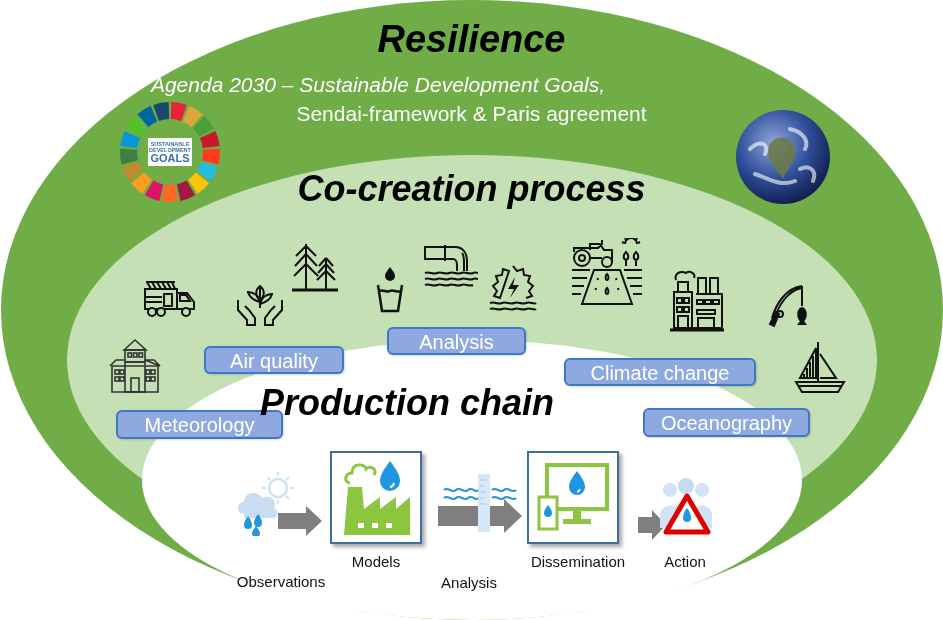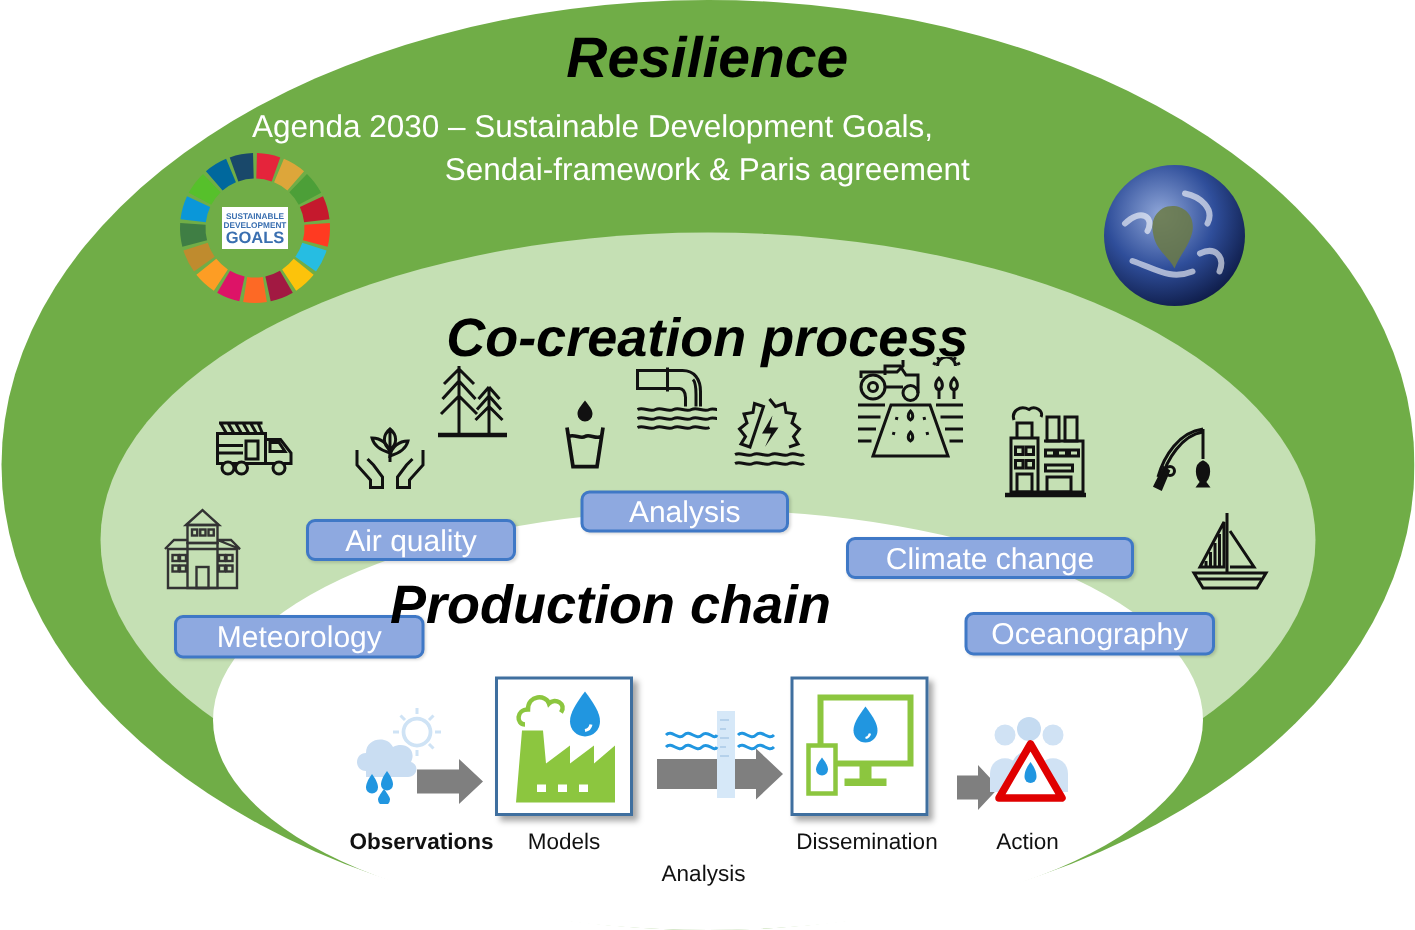--- a/index.html
+++ b/index.html
@@ -21,21 +21,21 @@
 </head>
 <body>
 
 <svg class="layer" width="943" height="620">
   <ellipse cx="472" cy="310" rx="471" ry="310" fill="#70ad47"></ellipse>
   <ellipse cx="472" cy="360" rx="405" ry="205" fill="#c5e0b4"></ellipse>
   <ellipse cx="472" cy="480" rx="330" ry="140" fill="#ffffff"></ellipse>
 </svg>
 
 <div class="title" style="left:0; width:943px; top:18px; font-size:38px;">Resilience</div>
-<div class="subtitle" style="left:17px; width:756px; top:70px;">Agenda 2030 – Sustainable Development Goals,</div>
+<div class="subtitle" style="left:0; width:756px; top:70px;font-style:italic;">Agenda 2030 – Sustainable Development Goals,</div>
 <div class="subtitle" style="left:0; width:943px; top:99px;">Sendai-framework &amp; Paris agreement</div>
 
 <svg class="icon" width="104" height="104" viewBox="-52 -52 104 104" style="left:118px; top:100px;" id="sdg-wheel">
     <path d="M-11.1113838113097,-31.07309366313185 L-16.83543001713591,-47.08044494413917 A50 50 0 0 1 -1.3088474153936742,-49.98286624877786 L-0.863839294159825,-32.98869172419339 A33 33 0 0 0 -11.1113838113097,-31.07309366313185 Z" fill="#19486a"></path>
     <path d="M-21.585952962758633,-24.960902120908447 L-32.70598933751308,-37.819548668043105 A50 50 0 0 1 -19.276357751900385,-46.13482450189607 L-12.722396116254254,-30.448984171251407 A33 33 0 0 0 -21.585952962758633,-24.960902120908447 Z" fill="#00689d"></path>
     <path d="M-29.145219554692495,-15.477602434123003 L-44.1594235677159,-23.45091277897425 A50 50 0 0 1 -34.64048916002733,-36.05601906414558 L-22.862722845618034,-23.796972582336082 A33 33 0 0 0 -29.145219554692495,-15.477602434123003 Z" fill="#56c02b"></path>
     <path d="M-32.768262746528464,-3.90396677425343 L-49.64888294928556,-5.915101173111258 A50 50 0 0 1 -45.32623055751578,-21.10764845848355 L-29.915312167960415,-13.931047982599143 A33 33 0 0 0 -32.768262746528464,-3.90396677425343 Z" fill="#0a97d9"></path>
     <path d="M-31.965770479233697,8.196921231105708 L-48.43298557459651,12.419577622887438 A50 50 0 0 1 -49.89041335689786,-3.30857296698551 L-32.92767281555259,-2.1836581582104366 A33 33 0 0 0 -31.965770479233697,8.196921231105708 Z" fill="#3f7e44"></path>
     <path d="M-26.8461237802695,19.190769603495543 L-40.67594512162046,29.076923641659913 A50 50 0 0 1 -47.71661938010702,14.937343637139625 L-31.49296879087063,9.858646800512153 A33 33 0 0 0 -26.8461237802695,19.190769603495543 Z" fill="#bf8b2e"></path>
     <path d="M-18.100759305272685,27.59279820120794 L-27.425392886776795,41.80727000183022 A50 50 0 0 1 -39.09843154911709,31.165889212390617 L-25.804964822417276,20.56948688017781 A33 33 0 0 0 -18.100759305272685,27.59279820120794 Z" fill="#fd9d24"></path>
@@ -61,21 +61,21 @@
       <stop offset="0%" stop-color="#8fa6d8"></stop>
       <stop offset="55%" stop-color="#2f4e9a"></stop>
       <stop offset="100%" stop-color="#0d1a45"></stop>
     </radialGradient>
   </defs>
   <circle cx="48" cy="48" r="47" fill="url(#g1)"></circle>
   <path d="M40 30 C50 25 62 32 60 45 C58 55 52 60 48 70 C44 62 36 58 34 48 C32 40 34 34 40 30 Z" fill="#6b7a45" opacity="0.85"></path>
   <path d="M15 40 C25 30 35 35 30 45 M55 20 C65 22 75 30 70 40 M20 65 C35 70 45 78 60 72 M65 60 C75 55 82 62 78 72" stroke="#ffffff" stroke-width="4" fill="none" opacity="0.6" stroke-linecap="round"></path>
 </svg>
 
-<div class="title" style="left:0; width:943px; top:168px; font-size:36px;margin-top:36px;">Co-creation process</div>
+<div class="title" style="left:0; width:943px; top:168px; font-size:36px;">Co-creation process</div>
 
 <svg class="icon" width="56" height="38" viewBox="0 0 56 38" style="left:142px; top:280px;" fill="none" stroke="#111" stroke-width="2">
   <rect x="3" y="9" width="32" height="20"></rect>
     <path d="M35 13 H45 L52 22 V29 H35"></path>
     <path d="M38 15 H44 L48 21 H38 Z"></path>
   <path d="M5 2 L9 9 M10 2 L14 9 M15 2 L19 9 M20 2 L24 9 M25 2 L29 9 M30 2 L33 9 M4 2 H33"></path>
   <path d="M3 17 H20 M3 22 H20"></path>
     <rect x="22" y="14" width="8" height="12"></rect>
   <circle cx="10" cy="32" r="4" fill="#c5e0b4"></circle>
     <circle cx="19" cy="32" r="4" fill="#c5e0b4"></circle>
@@ -245,17 +245,17 @@
   <circle cx="14" cy="14" r="7" fill="#d0e2f4"></circle>
     <path d="M4 40 C4 26 24 26 24 40 V52 H4 Z" fill="#d0e2f4"></path>
   <circle cx="30" cy="10" r="8" fill="#c5dbf1"></circle>
     <path d="M18 38 C18 20 42 20 42 38 V52 H18 Z" fill="#c5dbf1"></path>
   <circle cx="46" cy="14" r="7" fill="#d0e2f4"></circle>
     <path d="M36 40 C36 26 56 26 56 40 V52 H36 Z" fill="#d0e2f4"></path>
   <path d="M31 20 L52 56 H10 Z" fill="#fff" stroke="#e00000" stroke-width="5" stroke-linejoin="round"></path>
   <path d="M31 32 C28 36 27 39 27 42 A4 4 0 0 0 35 42 C35 39 34 36 31 32 Z" fill="#2196e0"></path>
 </svg>
 
-<div class="step-label" style="left:222px; top:553px; width:118px;font-weight:bold;">Observations</div>
+<div class="step-label" style="left:222px; top:573px; width:118px;">Observations</div>
 <div class="step-label" style="left:336px; top:553px; width:80px;">Models</div>
 <div class="step-label" style="left:428px; top:574px; width:82px;">Analysis</div>
 <div class="step-label" style="left:516px; top:553px; width:124px;">Dissemination</div>
 <div class="step-label" style="left:650px; top:553px; width:70px;">Action</div>
 
 </body></html>

